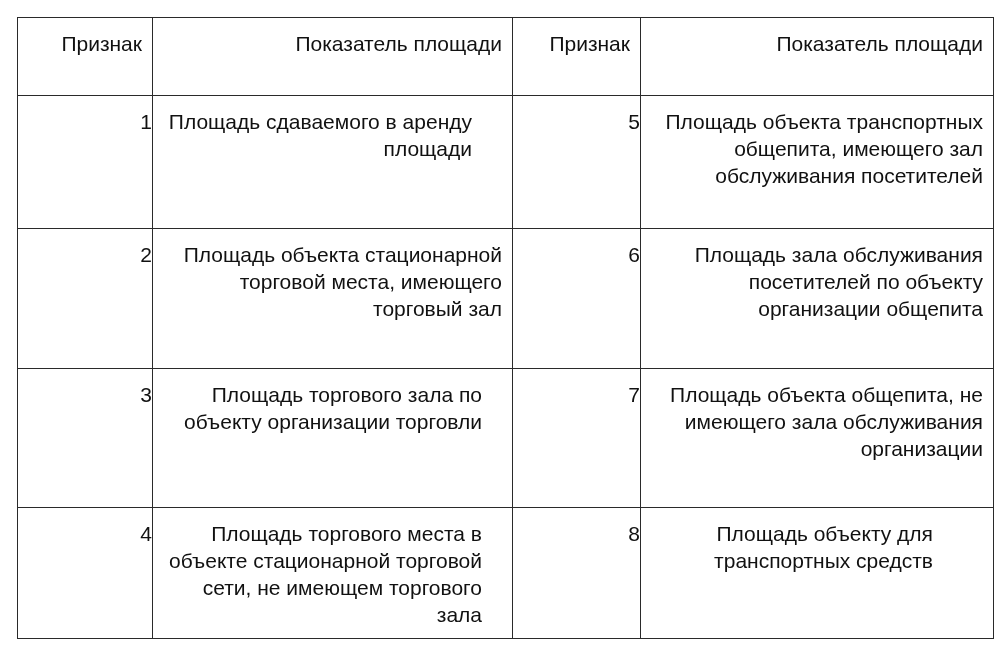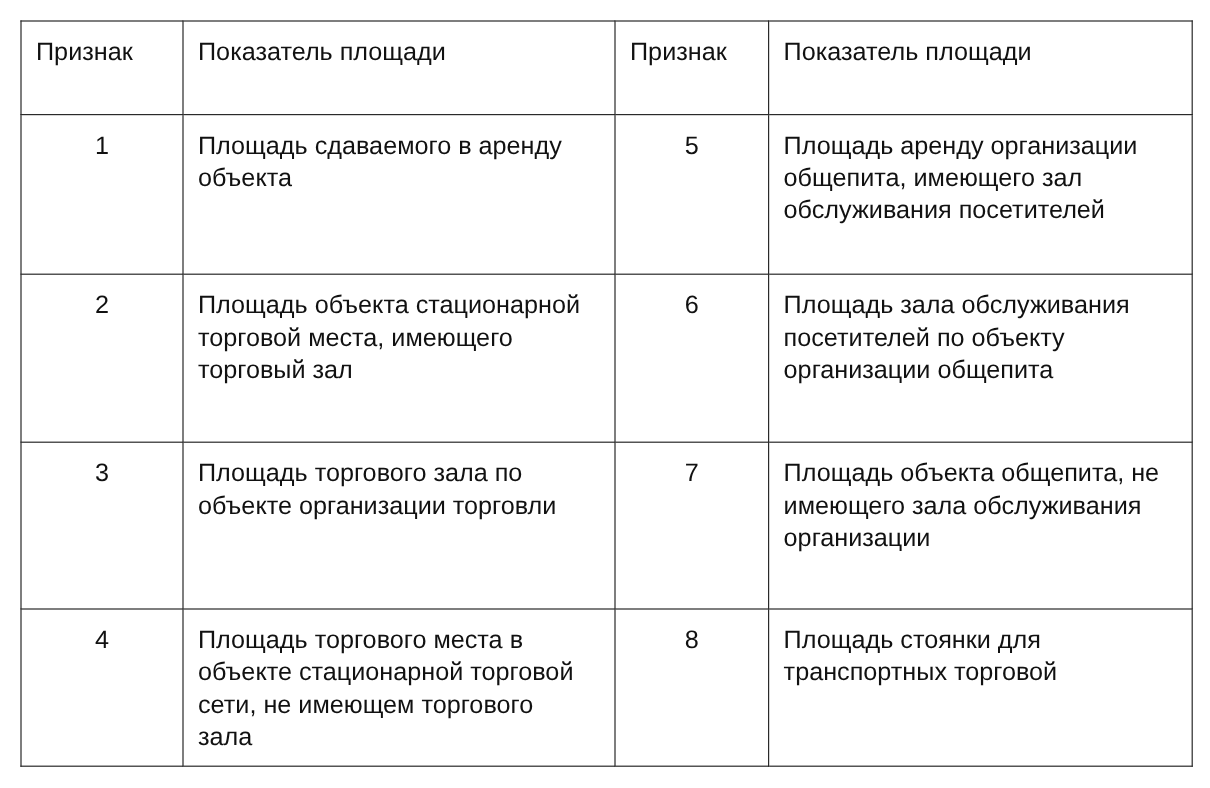--- a/index.html
+++ b/index.html
@@ -2,21 +2,21 @@
 <html><head>
 <meta charset="utf-8">
 <style>
   html, body { margin:0; padding:0; background:#ffffff; }
   body { width:1008px; height:657px; position:relative; overflow:hidden;
          font-family:"Liberation Sans", sans-serif; color:#111; }
   table { position:absolute; left:17px; top:17px; border-collapse:collapse;
           table-layout:fixed; width:976px; }
   td { border:1.5px solid #2a2a2a; vertical-align:top; font-size:21px;
        line-height:27px; padding:0; }
-  td .c { padding:12px 10px 0 12px; }
+  td .c { padding:12px 10px 0 12px;text-align:right; }
   .num { text-align:center; }
   .num .c { padding-left:0; padding-right:0; }
   tr.h { height:78px; }
   tr.r1 { height:133px; }
   tr.r2 { height:140px; }
   tr.r3 { height:139px; }
   tr.r4 { height:131px; }
   .hdr-sign .c { padding-left:12px; }
 </style>
 </head>
@@ -42,27 +42,27 @@
         </td>
     <td>
           <div class="c">Показатель площади</div>
         </td>
   </tr>
   <tr class="r1">
     <td class="num">
           <div class="c">1</div>
         </td>
     <td>
-          <div class="c" style="padding-right:40px">Площадь сдаваемого в аренду объекта</div>
+          <div class="c" style="padding-right:40px">Площадь сдаваемого в аренду площади</div>
         </td>
     <td class="num">
           <div class="c">5</div>
         </td>
     <td>
-          <div class="c">Площадь аренду организации общепита, имеющего зал обслуживания посетителей</div>
+          <div class="c">Площадь объекта транспортных общепита, имеющего зал обслуживания посетителей</div>
         </td>
   </tr>
   <tr class="r2">
     <td class="num">
           <div class="c">2</div>
         </td>
     <td>
           <div class="c">Площадь объекта стационарной торговой места, имеющего торговый зал</div>
         </td>
     <td class="num">
@@ -70,37 +70,37 @@
         </td>
     <td>
           <div class="c">Площадь зала обслуживания посетителей по объекту организации общепита</div>
         </td>
   </tr>
   <tr class="r3">
     <td class="num">
           <div class="c">3</div>
         </td>
     <td>
-          <div class="c" style="padding-right:30px">Площадь торгового зала по объекте организации торговли</div>
+          <div class="c" style="padding-right:30px">Площадь торгового зала по объекту организации торговли</div>
         </td>
     <td class="num">
           <div class="c">7</div>
         </td>
     <td>
           <div class="c">Площадь объекта общепита, не имеющего зала обслуживания организации</div>
         </td>
   </tr>
   <tr class="r4">
     <td class="num">
           <div class="c">4</div>
         </td>
     <td>
           <div class="c" style="padding-right:30px">Площадь торгового места в объекте стационарной торговой сети, не имеющем торгового зала</div>
         </td>
     <td class="num">
           <div class="c">8</div>
         </td>
     <td>
-          <div class="c" style="padding-right:60px">Площадь стоянки для транспортных торговой</div>
+          <div class="c" style="padding-right:60px">Площадь объекту для транспортных средств</div>
         </td>
   </tr>
 </tbody>
   </table>
 
 </body></html>

